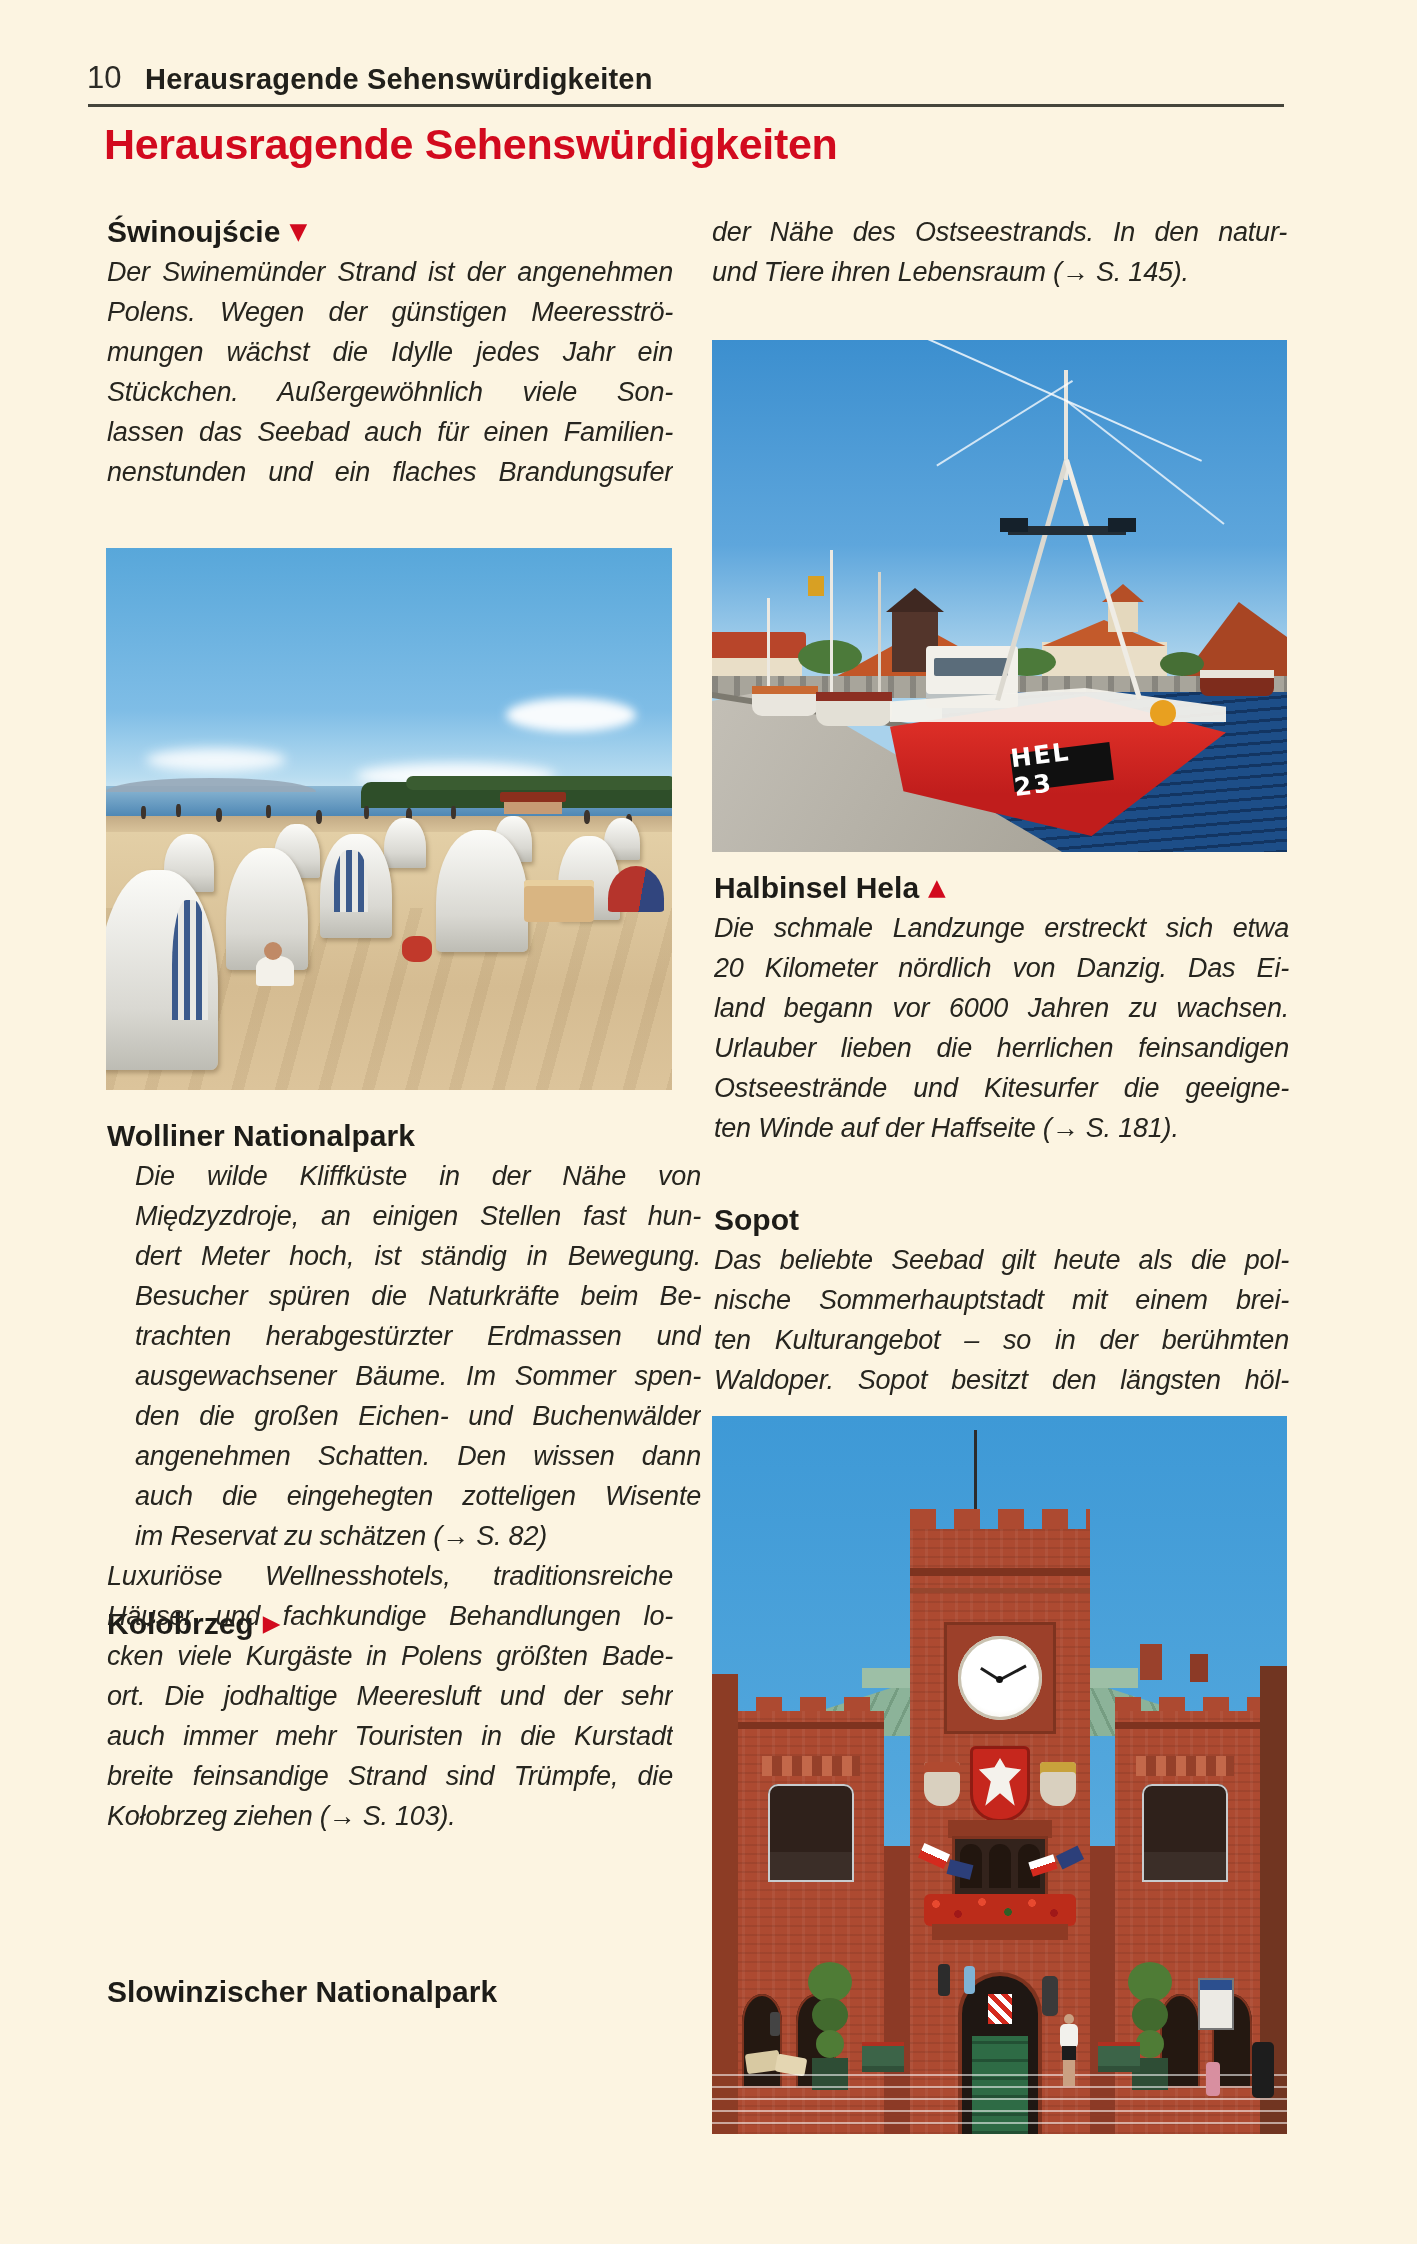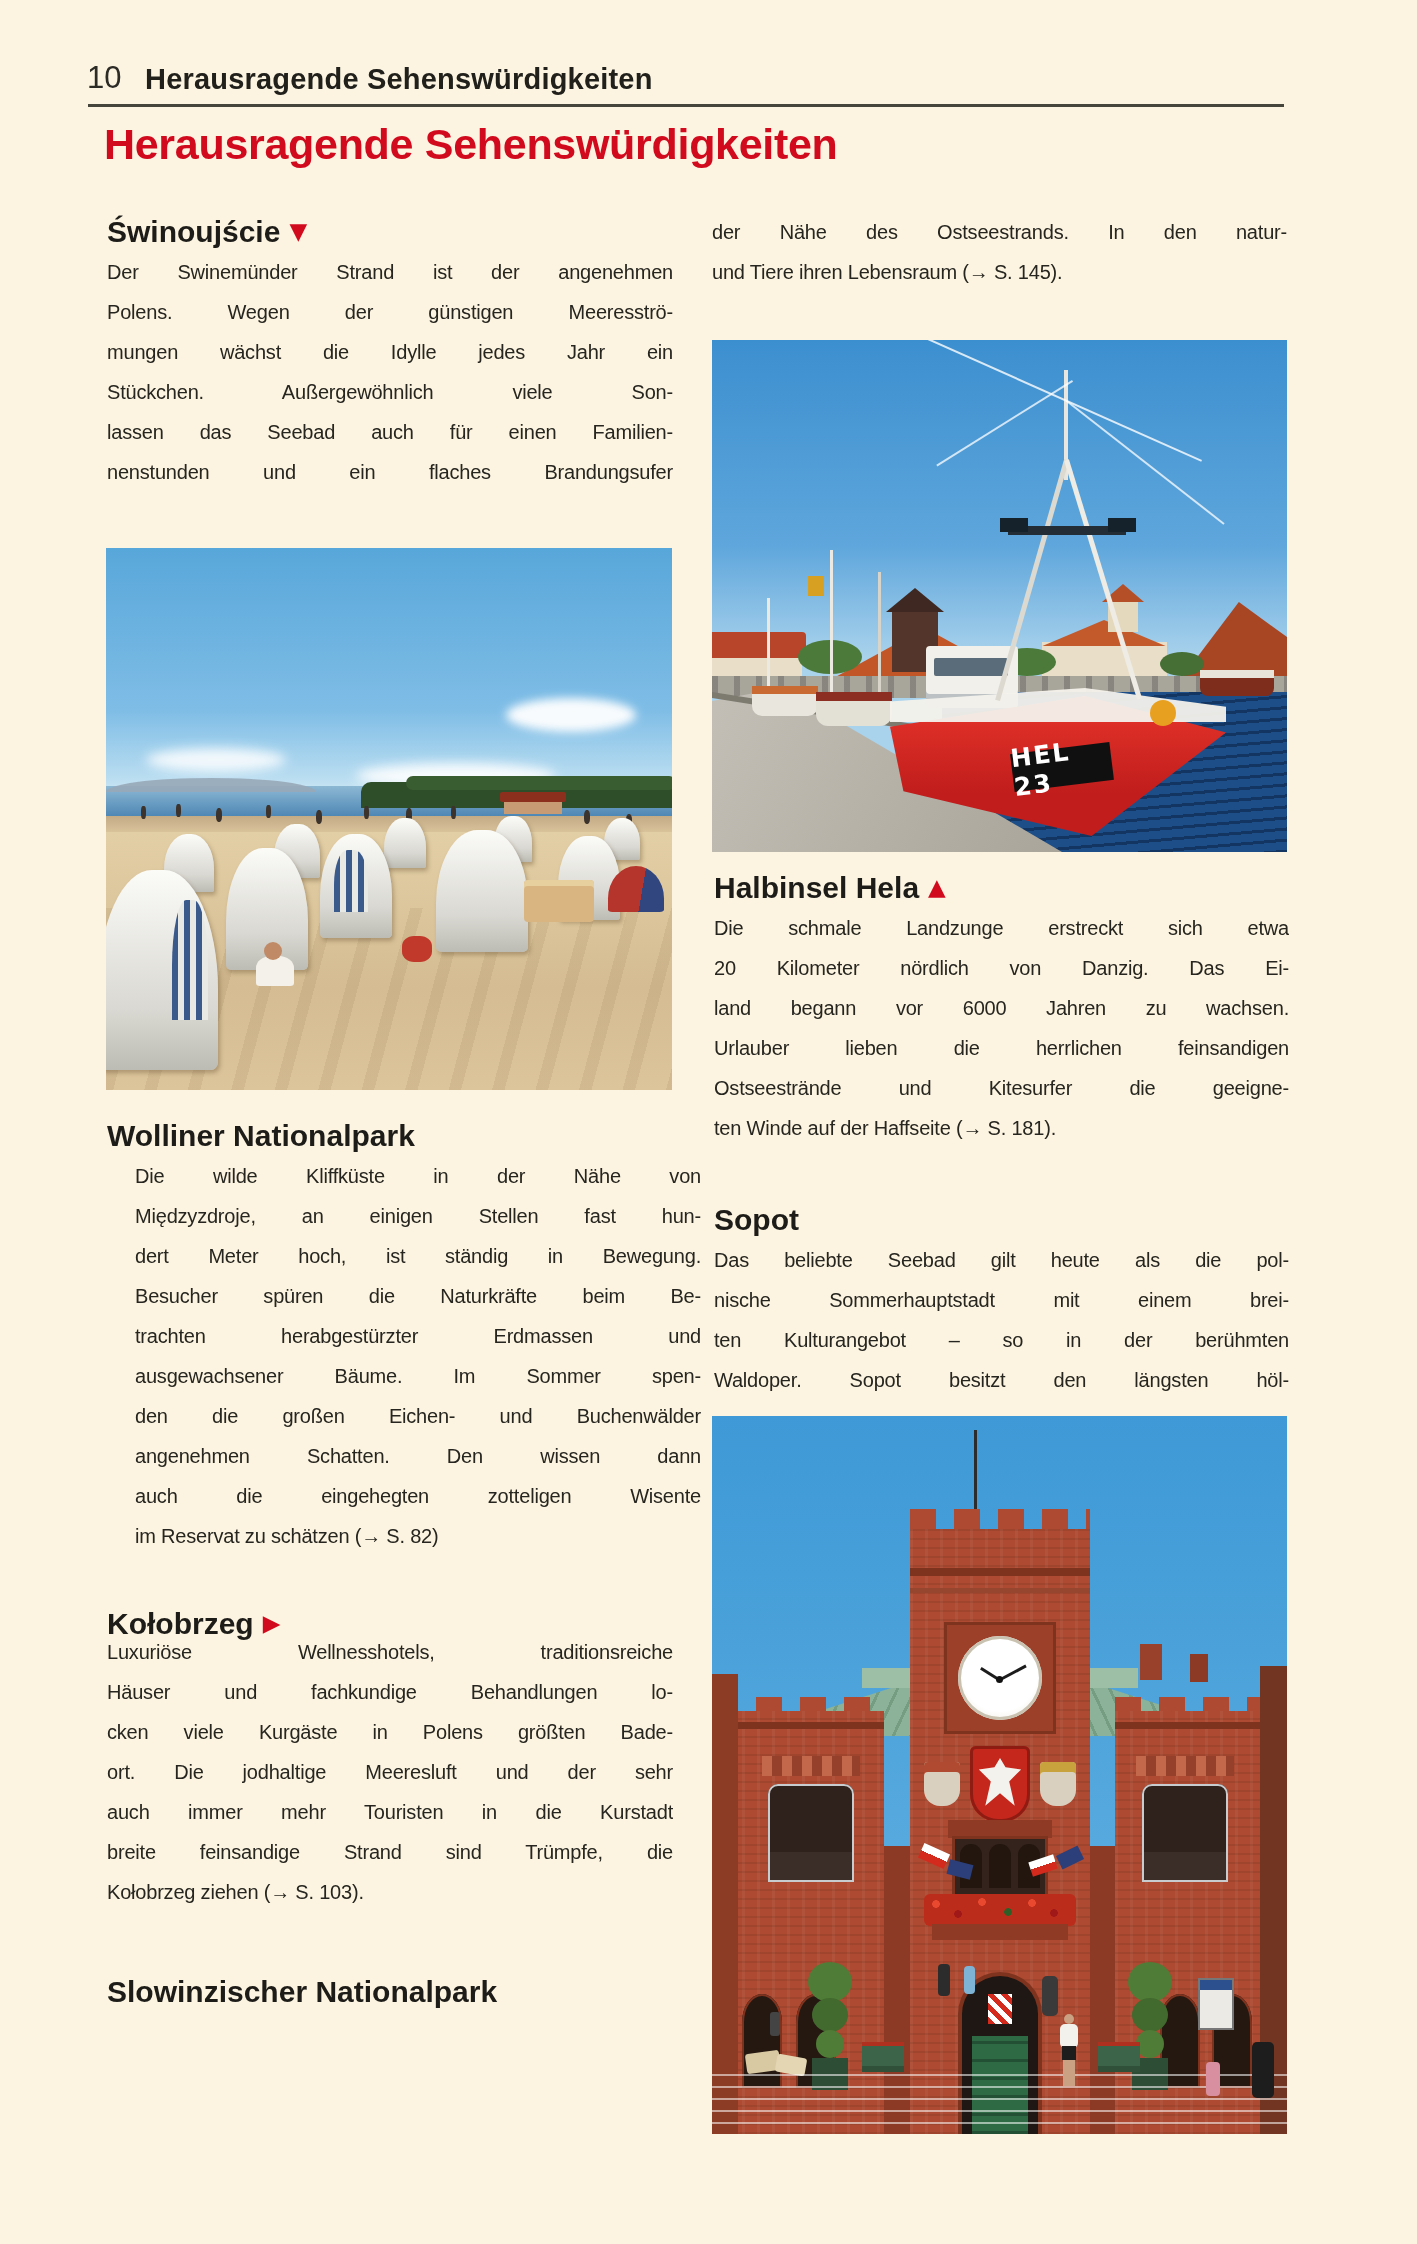--- a/index.html
+++ b/index.html
@@ -15,21 +15,21 @@
     font-family:"Liberation Sans","DejaVu Sans",sans-serif;color:var(--ink);
     overflow:hidden;margin:0 auto;
   }
   .abs{position:absolute;}
   .pagenum{font-size:31px;color:#2c2b26;}
   .runtitle{font-size:29px;font-weight:bold;color:#21201b;letter-spacing:0.2px;}
   .rule{background:#45453b;height:3px;}
   .maintitle{font-size:43px;font-weight:bold;color:var(--red);letter-spacing:-0.3px;white-space:nowrap;}
   .heading{font-size:30px;font-weight:bold;line-height:40px;color:#1d1c18;white-space:nowrap;}
   .marker{font-family:"DejaVu Sans",sans-serif;font-size:23px;color:var(--red);margin-left:9px;position:relative;top:-3px;}
-  .body{font-size:20px;line-height:40px;letter-spacing:-0.2px;color:var(--ink);}
+  .body{font-size:27px;line-height:40px;letter-spacing:-0.2px;color:var(--ink);font-style:italic;}
   .tline{text-align:justify;text-align-last:justify;height:40px;overflow:hidden;}
   .tline-last{text-align-last:left;}
   .photo{position:absolute;overflow:hidden;background:#9cc;}
   .photo *{position:absolute;}
   .bc{background:linear-gradient(180deg,#fbfbf8,#d9d8d2 70%,#bdbcb4);border-radius:45% 45% 6% 6%/60% 60% 4% 4%;box-shadow:2px 3px 4px rgba(90,70,40,.35);}
   .bc-str{background:repeating-linear-gradient(90deg,#3b5a8c 0 6px,#e8e8e4 6px 12px);border-radius:40% 40% 0 0/55% 55% 0 0;}
   .pp{background:#3c332c;border-radius:40%;}
   .merlons{background:repeating-linear-gradient(90deg,var(--brick) 0 26px,transparent 26px 44px);}
   .brick{background-color:var(--brick);background-image:repeating-linear-gradient(0deg,rgba(0,0,0,.08) 0 2px,transparent 2px 9px),repeating-linear-gradient(90deg,rgba(255,255,255,.05) 0 3px,transparent 3px 15px);}
   .win{background:#2f211b;border-radius:10px 10px 0 0;box-shadow:inset 0 0 0 2px #c8ccce, inset 0 -30px 0 rgba(255,255,255,.06);}
@@ -117,21 +117,21 @@
       <div class="tline">ausgewachsener Bäume. Im Sommer spen-</div>
       <div class="tline">den die großen Eichen- und Buchenwälder</div>
       <div class="tline">angenehmen Schatten. Den wissen dann</div>
       <div class="tline">auch die eingehegten zotteligen Wisente</div>
       <div class="tline tline-last">im Reservat zu schätzen (→ S. 82)</div>
     </div>
 
   <div class="abs heading" style="left:107px;top:1604px;width:566px;">
     <span>Kołobrzeg</span><span class="marker">▶</span>
   </div>
-  <div class="abs body" style="left:107px;top:1632px;width:566px;">
+  <div class="abs body" style="left:107px;top:1556px;width:566px;">
       <div class="tline">Luxuriöse Wellnesshotels, traditionsreiche</div>
       <div class="tline">Häuser und fachkundige Behandlungen lo-</div>
       <div class="tline">cken viele Kurgäste in Polens größten Bade-</div>
       <div class="tline">ort. Die jodhaltige Meeresluft und der sehr</div>
       <div class="tline">auch immer mehr Touristen in die Kurstadt</div>
       <div class="tline">breite feinsandige Strand sind Trümpfe, die</div>
       <div class="tline tline-last">Kołobrzeg ziehen (→ S. 103).</div>
     </div>
 
   <div class="abs heading" style="left:107px;top:1972px;width:566px;">

